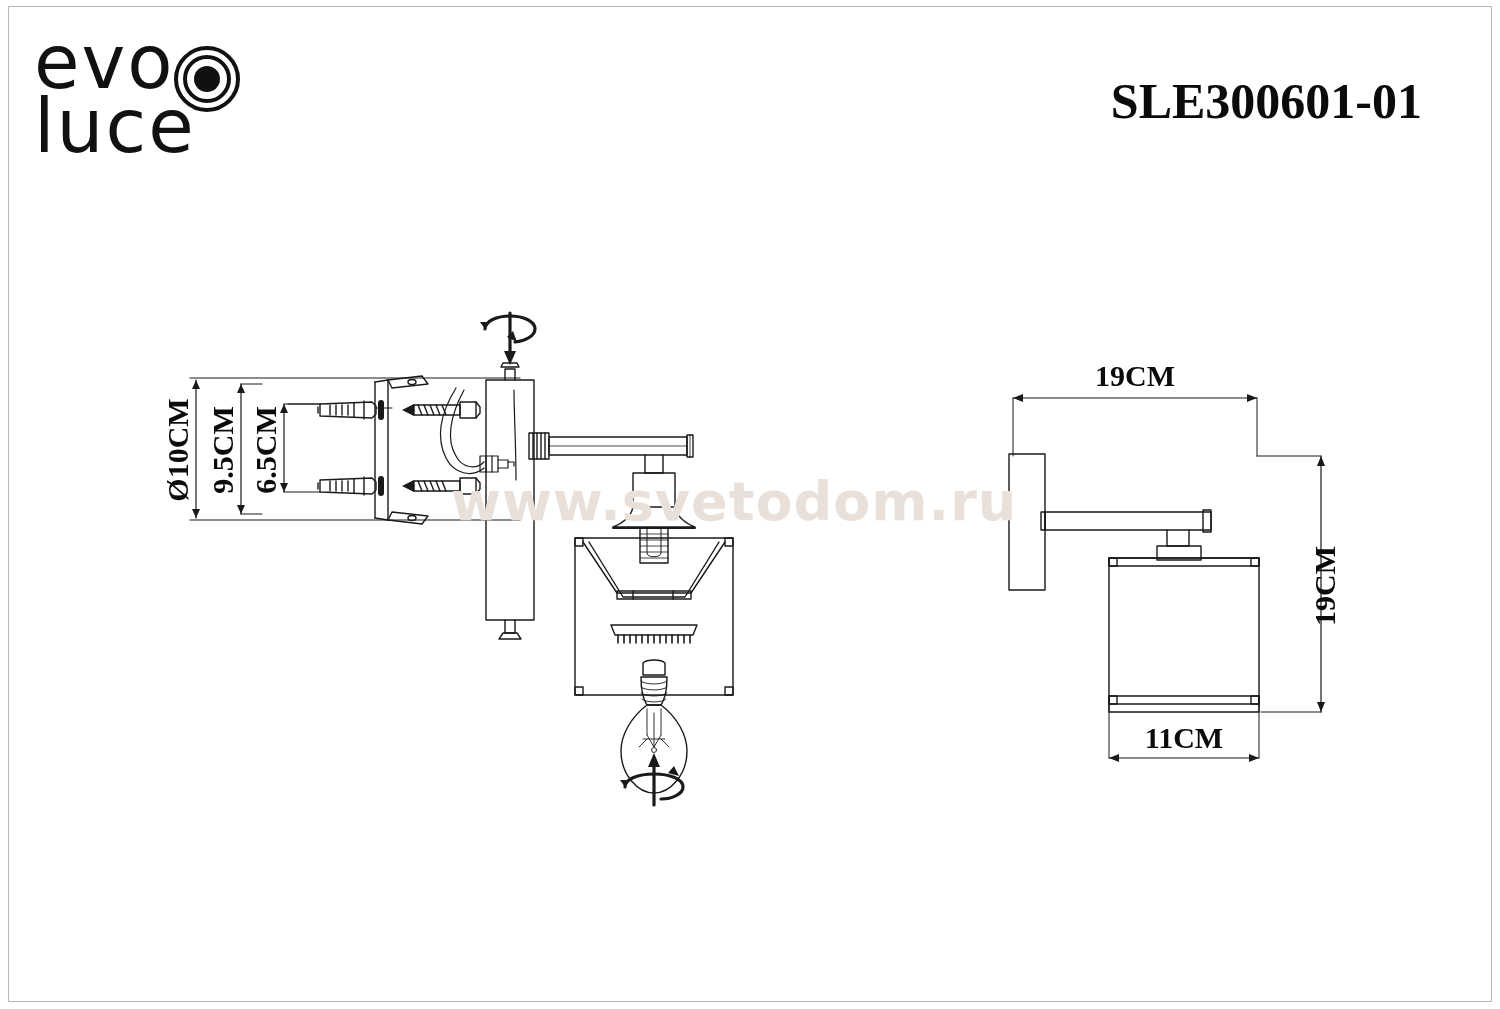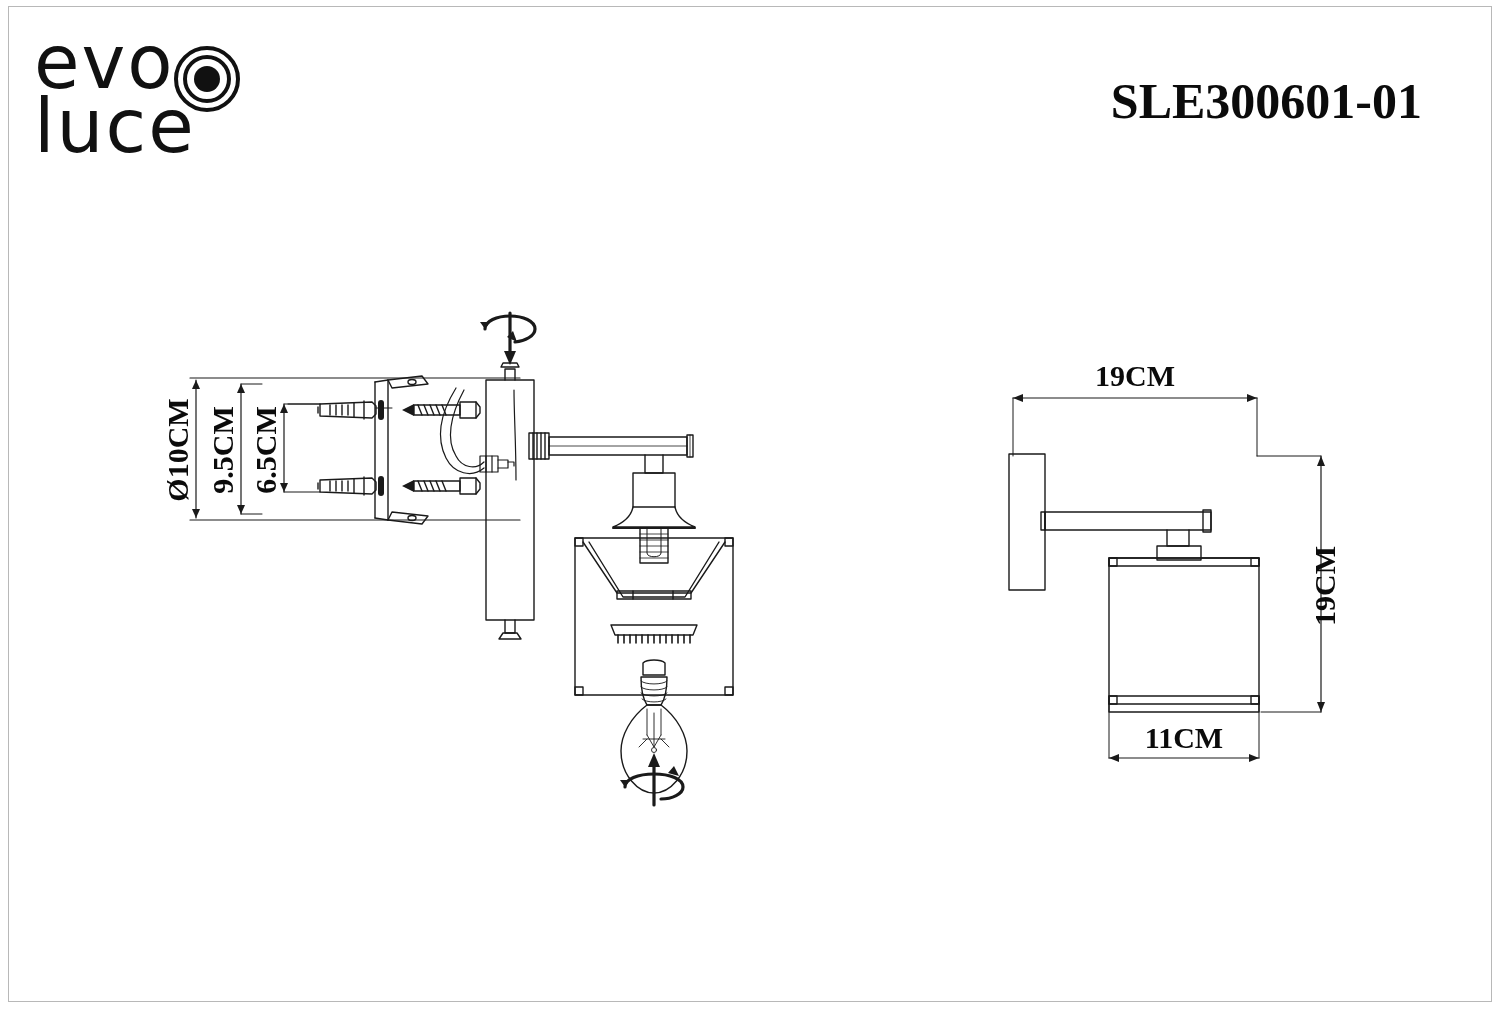--- a/index.html
+++ b/index.html
@@ -320,14 +320,15 @@
       <line x1="274" y1="344" x2="274" y2="398" stroke-width="1"></line>
     </g>
 
     <text x="150" y="26" font-family="Liberation Serif, serif" font-size="30" font-weight="700" fill="#0b0b0b" text-anchor="middle">19CM</text>
 
     <text transform="translate(350,226) rotate(-90)" text-anchor="middle" font-family="Liberation Serif, serif" font-size="30" font-weight="700" fill="#0b0b0b">19CM</text>
 
     <text x="199" y="388" font-family="Liberation Serif, serif" font-size="30" font-weight="700" fill="#0b0b0b" text-anchor="middle">11CM</text>
   </svg>
 
+  <div class="watermark">www.svetodom.ru</div>
 
 </div>
 
 </body></html>

